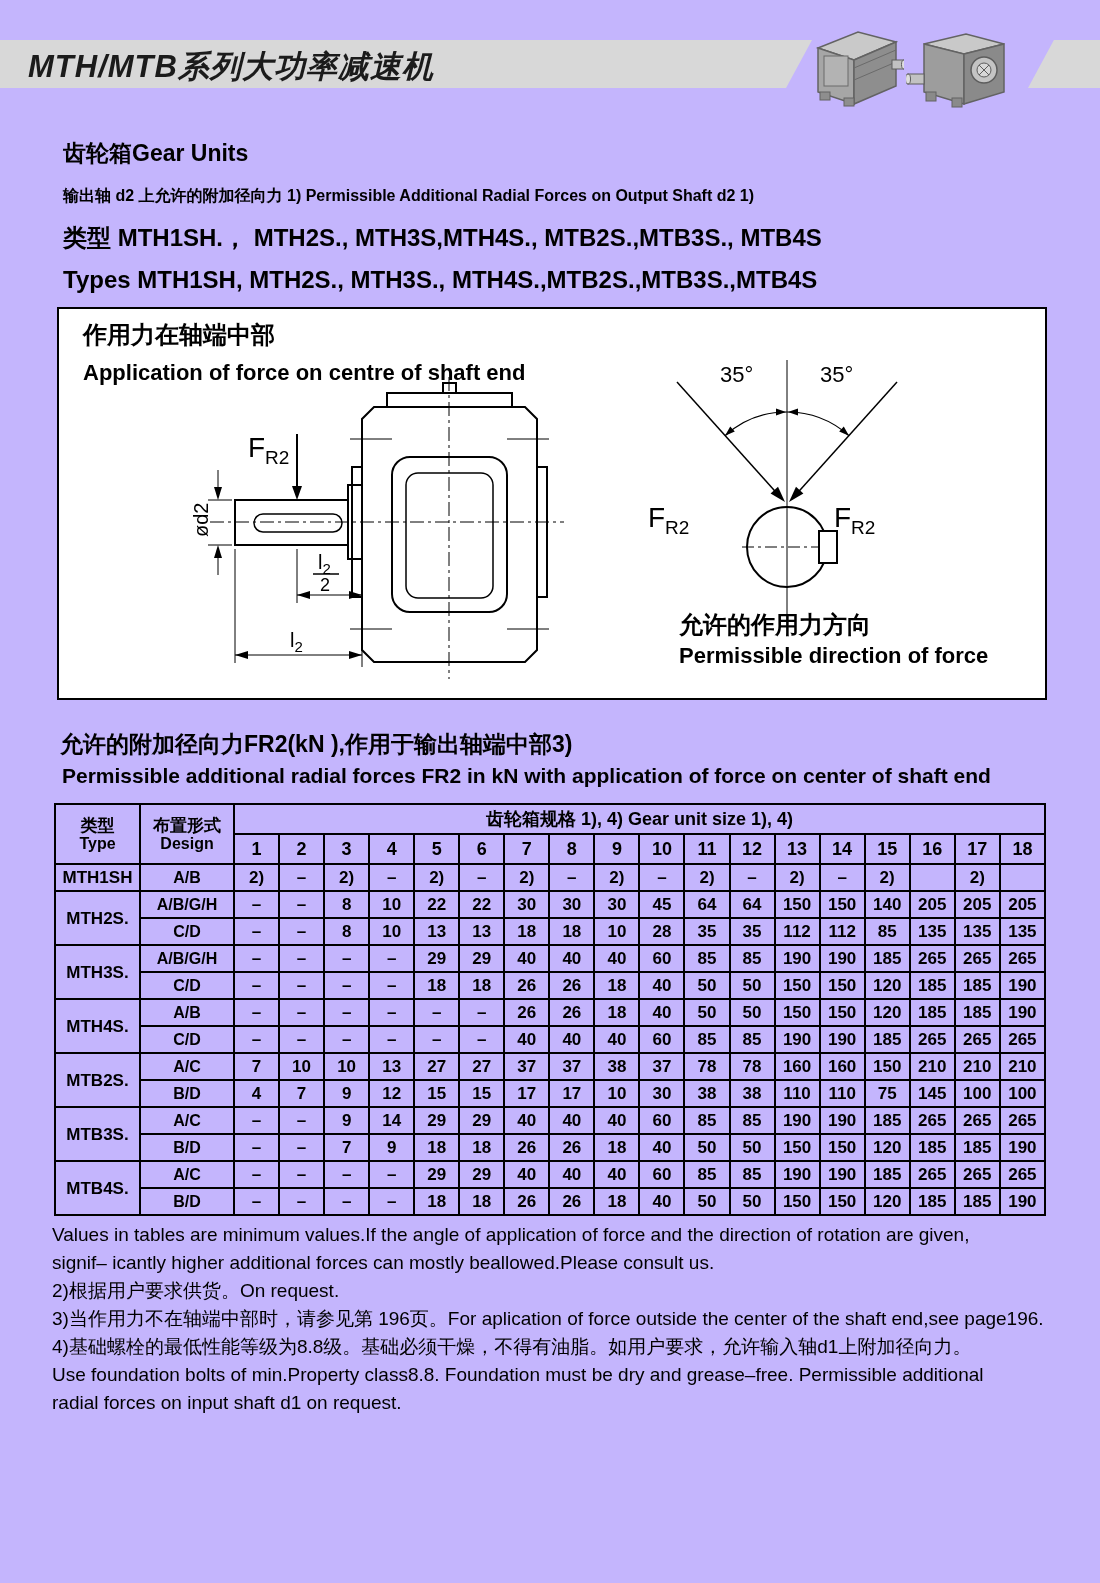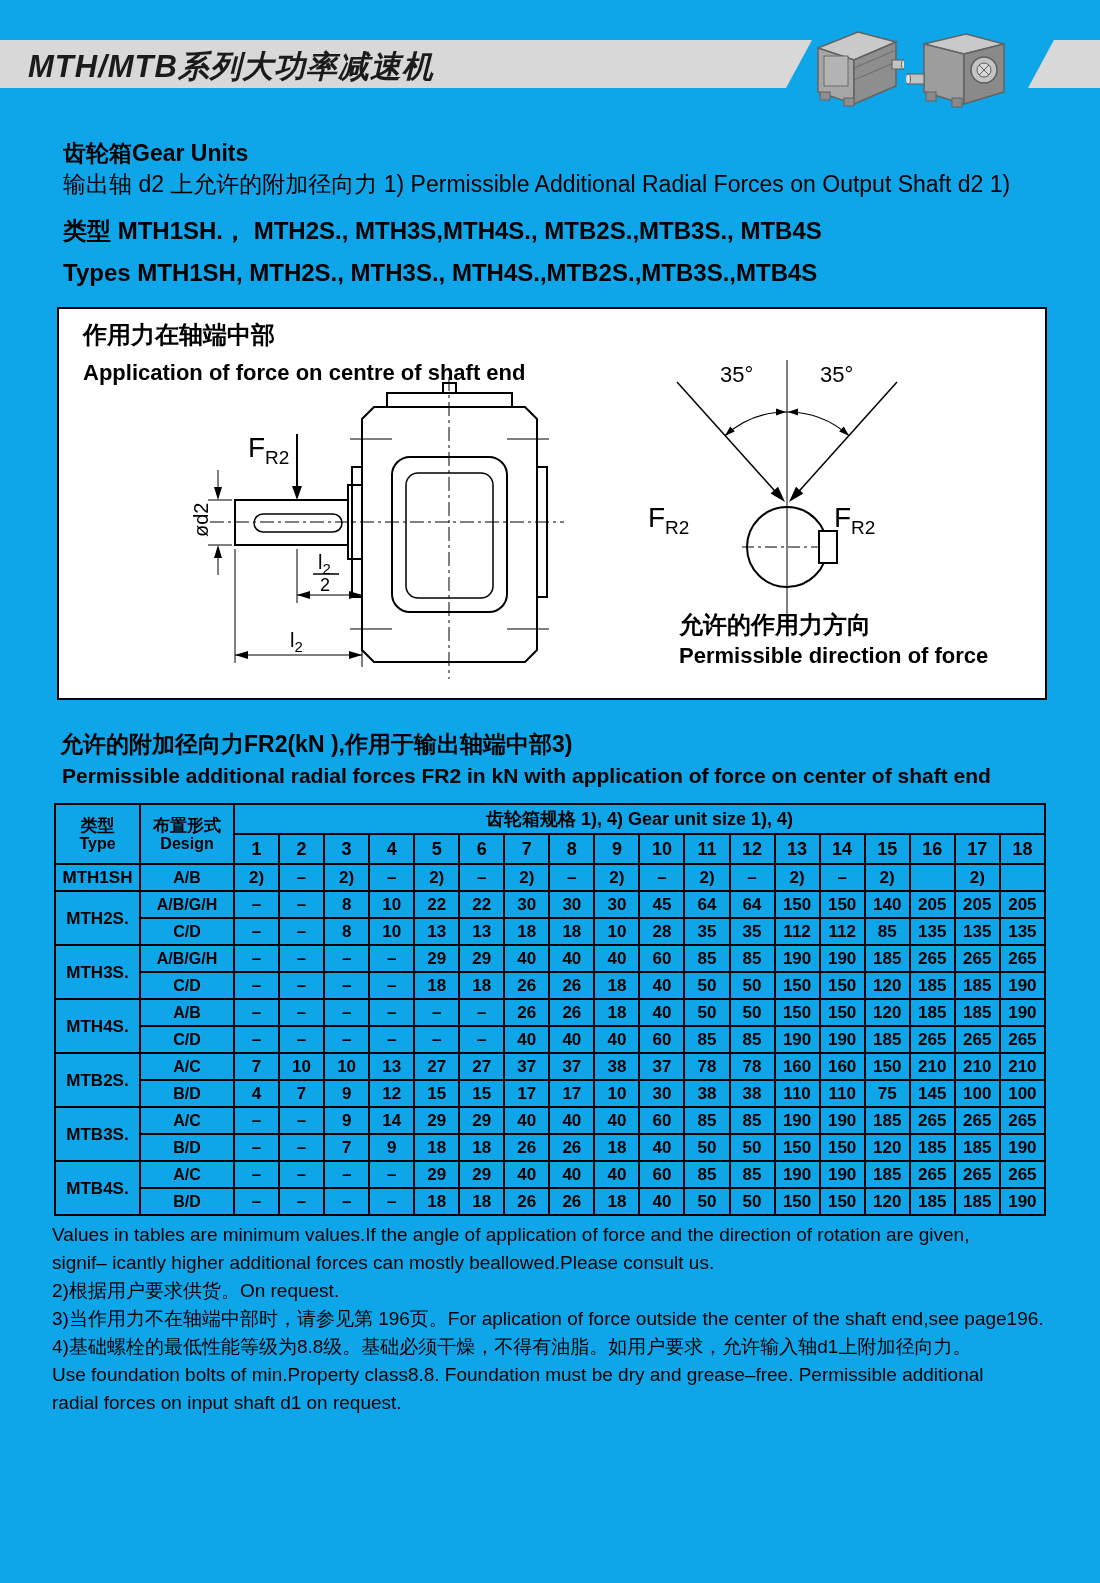--- a/index.html
+++ b/index.html
@@ -1,34 +1,34 @@
 <!DOCTYPE html>
 <html><head>
 <meta charset="utf-8">
 <style>
   html,body { margin:0; padding:0; background:#ffffff; }
   .page {
-    position:relative; width:1100px; height:1583px; background:#0ea5e9;
+    position:relative; width:1100px; height:1583px; background:#c4b5fd;
     font-family:"Liberation Sans","DejaVu Sans",sans-serif; color:#000; overflow:hidden;
   }
   
   .band { position:absolute; top:40px; left:0; width:812px; height:48px;
           clip-path:polygon(0 0,100% 0,calc(100% - 26px) 100%,0 100%); }
   .band-right { position:absolute; top:40px; left:1028px; width:72px; height:48px;
           clip-path:polygon(36% 0,100% 0,100% 100%,0 100%); }
   .banner-title { position:absolute; top:46px; left:28px;
           font-style:italic; font-weight:700; font-size:31px; letter-spacing:1px; color:#1b1b1b;
           white-space:nowrap; }
   .gear-img { position:absolute; top:22px; }
   .gear-img.g1 { left:804px; }
   .gear-img.g2 { left:906px; }
   
   .intro { position:absolute; left:63px; top:138px; white-space:nowrap; }
-  .intro .l1 { font-size:23px; font-weight:600; }
-  .intro .l2 { font-size:23px; font-weight:400; margin-bottom:15px; }
+  .intro .l1 { font-size:23px; font-weight:600; margin-bottom:17px; }
+  .intro .l2 { font-size:16px; font-weight:700; margin-bottom:15px; }
   .intro .l3 { font-size:24px; font-weight:600; margin-bottom:12px; }
   .intro .l4 { font-size:24px; font-weight:600; }
   
   .diagram-box { position:absolute; left:57px; top:307px; width:986px; height:389px;
           border:2px solid #000; background:#fff; }
   .diag-cap-zh { position:absolute; left:24px; top:10px; font-size:24px; font-weight:700; }
   .diag-cap-en { position:absolute; left:24px; top:43px; font-size:22px; font-weight:600;margin-top:8px; }
   .left-svg  { position:absolute; left:133px; top:68px; }
   .right-svg { position:absolute; left:563px; top:43px; }
   .dir-cap-zh { position:absolute; left:620px; top:300px; font-size:24px; font-weight:700; }

